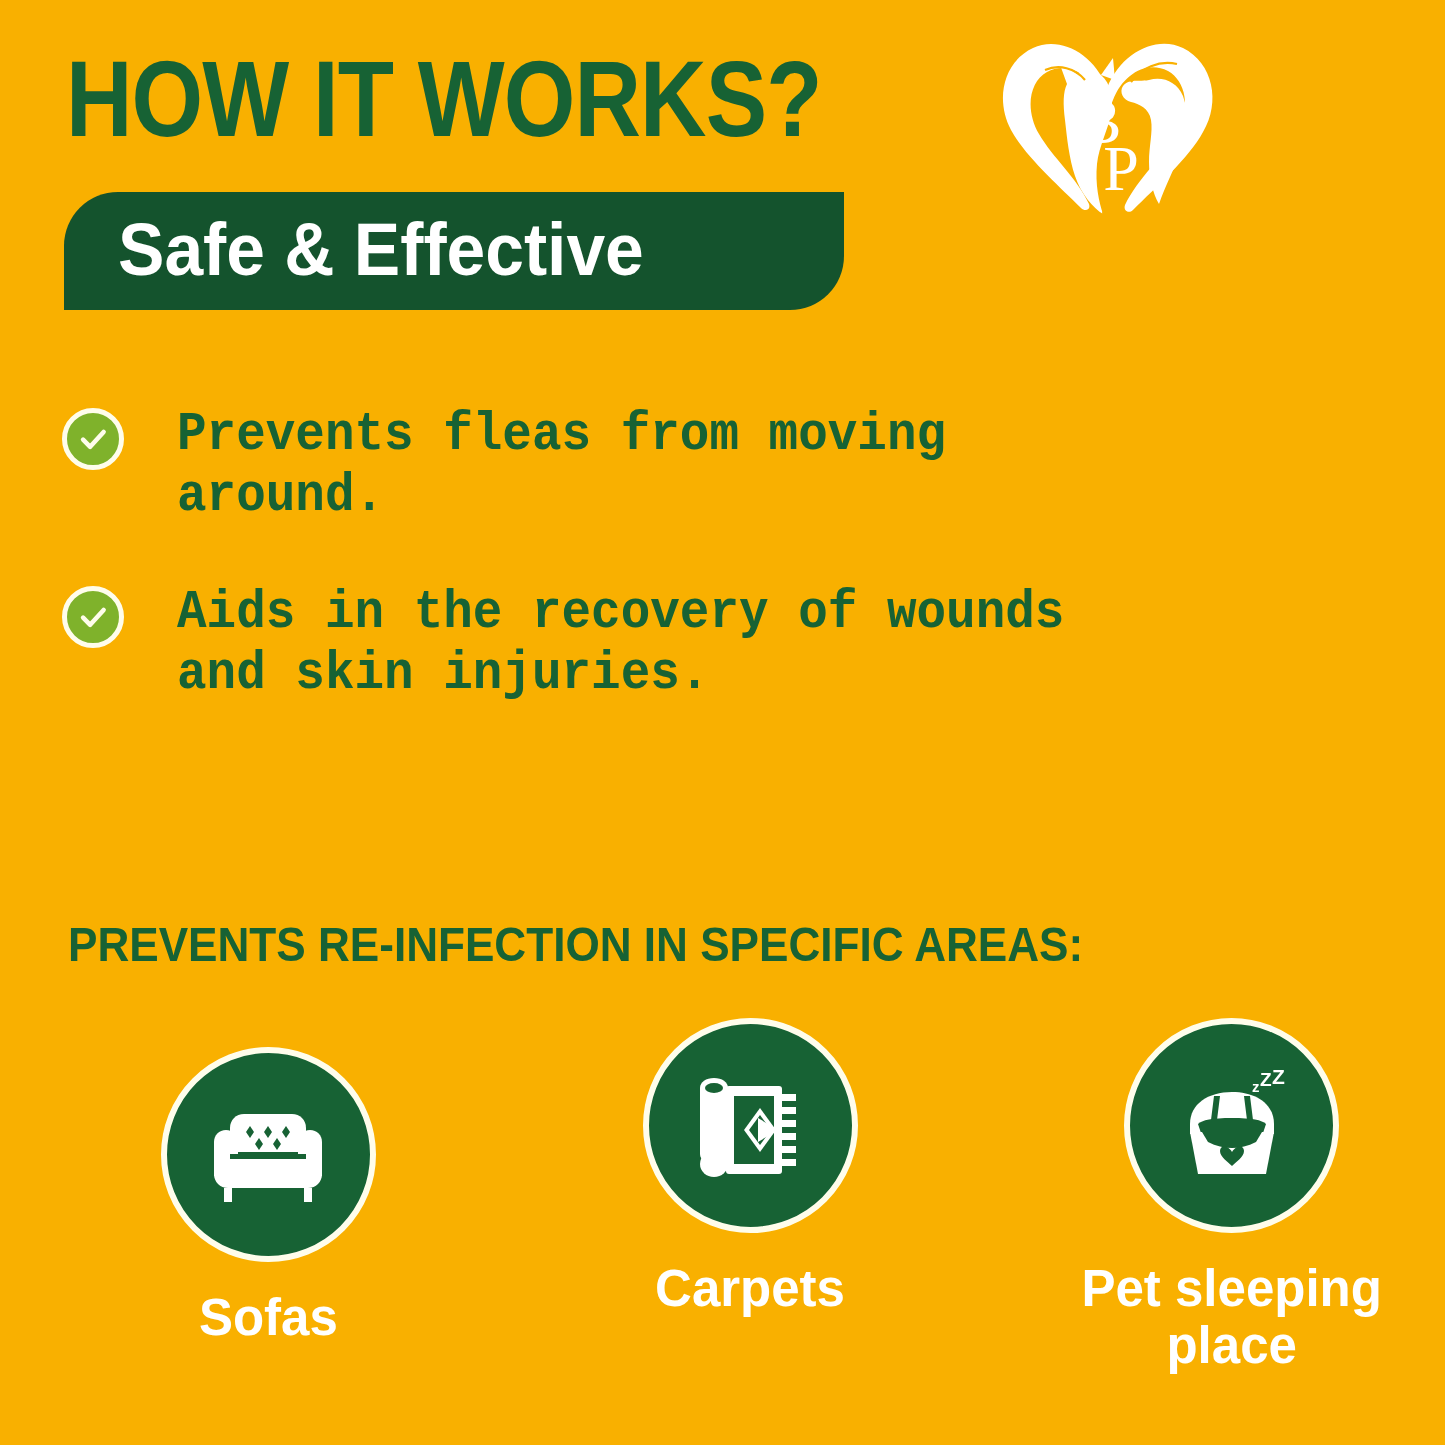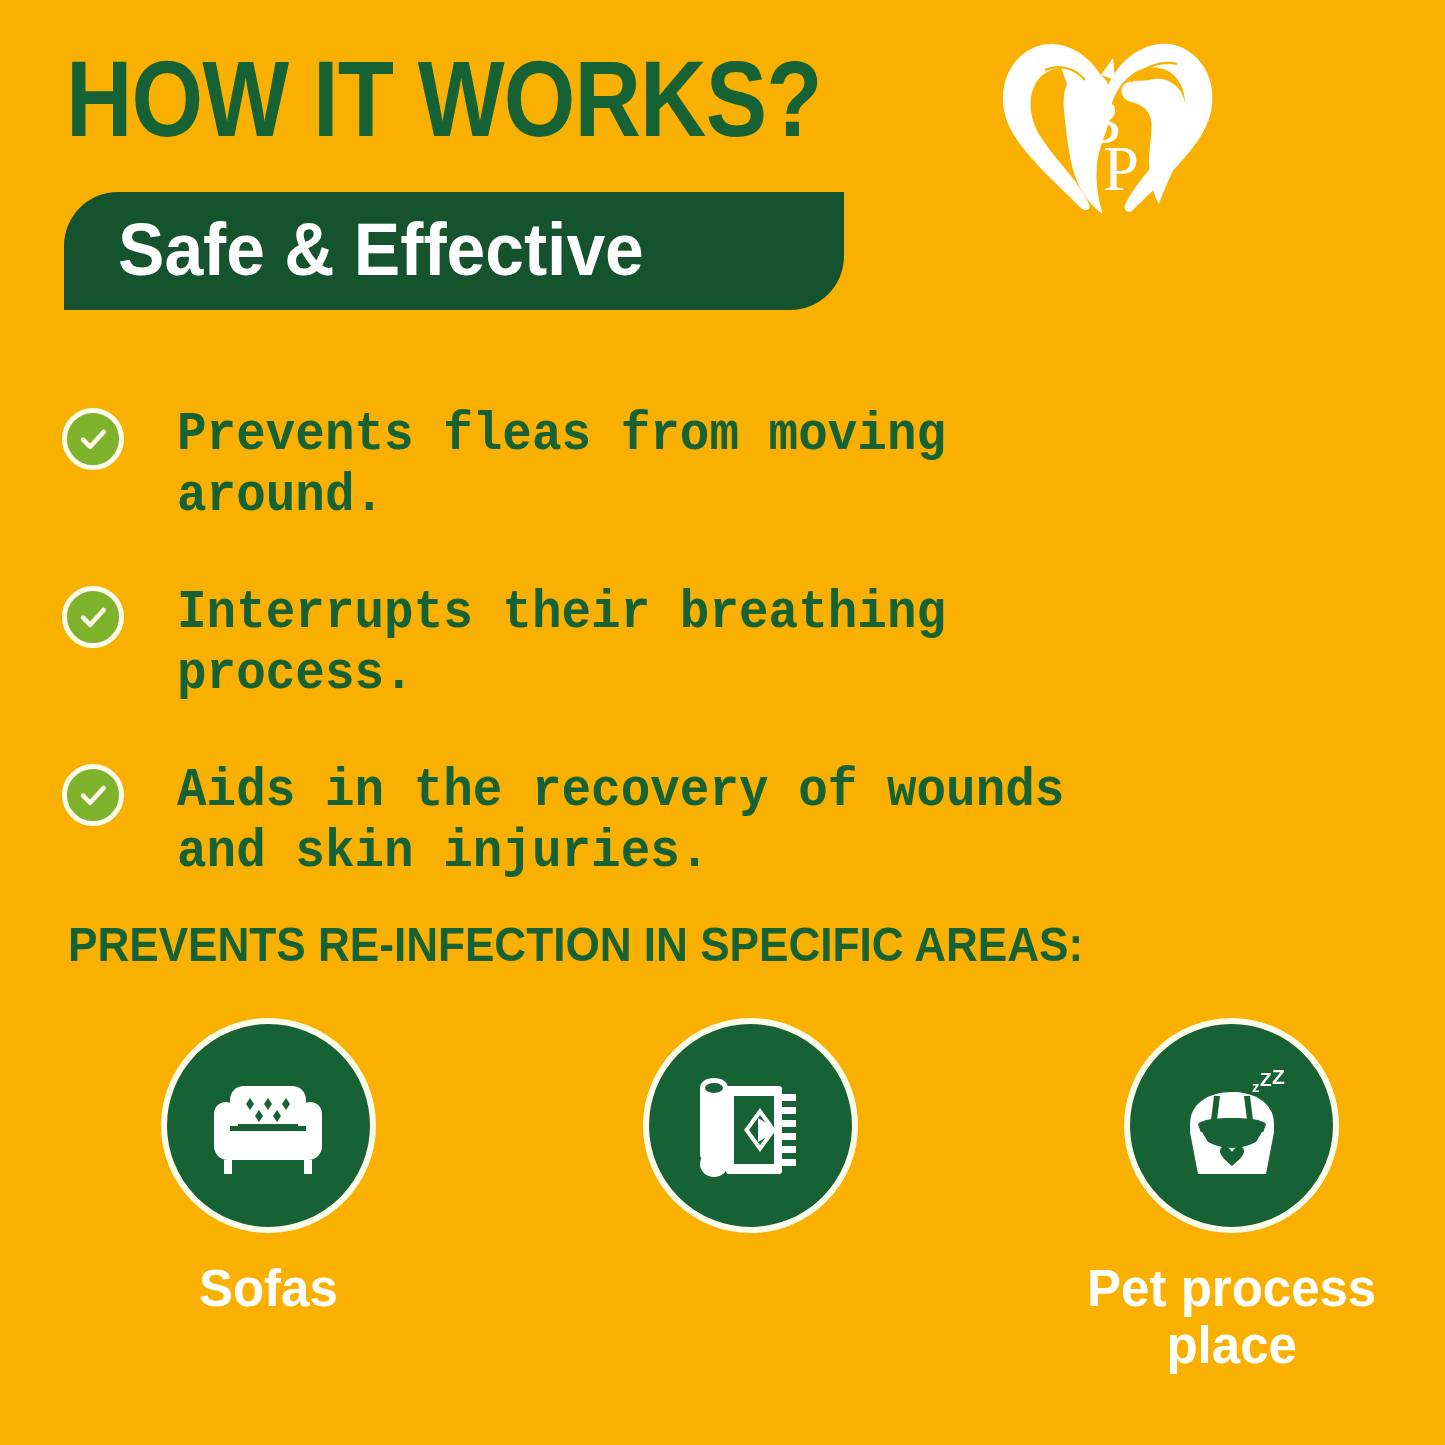--- a/index.html
+++ b/index.html
@@ -118,21 +118,21 @@
     width:1445px;
     display:flex;
   }
   .area-col {
     width:445px;
     margin-left:55px;
     display:flex;
     flex-direction:column;
     align-items:center;
   }
-  .area-col:first-child { margin-left:55px; }
+  .area-col:first-child { margin-left:55px;justify-content:center; }
 
   .area-circle {
     width:215px; height:215px;
     border-radius:50%;
     background:#176234;
     border:6px solid #FFFDEB;
     display:flex;
     align-items:center;
     justify-content:center;
   }
@@ -198,28 +198,20 @@
 
   <div class="bullet-row">
     <span class="check-circle">
       <svg viewBox="0 0 24 24" xmlns="http://www.w3.org/2000/svg">
         <path d="M5 12.5 L10 17.5 L19.5 7" fill="none" stroke="#FFFDEB" stroke-width="3.2" stroke-linecap="round" stroke-linejoin="round"></path>
       </svg>
     </span>
     <span class="bullet-text">Prevents fleas from moving around.</span>
   </div>
 
-  <div class="bullet-row">
-    <span class="check-circle">
-      <svg viewBox="0 0 24 24" xmlns="http://www.w3.org/2000/svg">
-        <path d="M5 12.5 L10 17.5 L19.5 7" fill="none" stroke="#FFFDEB" stroke-width="3.2" stroke-linecap="round" stroke-linejoin="round"></path>
-      </svg>
-    </span>
-    <span class="bullet-text">Interrupts their breathing process.</span>
-  </div>
 
   <div class="bullet-row">
     <span class="check-circle">
       <svg viewBox="0 0 24 24" xmlns="http://www.w3.org/2000/svg">
         <path d="M5 12.5 L10 17.5 L19.5 7" fill="none" stroke="#FFFDEB" stroke-width="3.2" stroke-linecap="round" stroke-linejoin="round"></path>
       </svg>
     </span>
     <span class="bullet-text">Aids in the recovery of wounds and skin injuries.</span>
   </div>
 
@@ -278,20 +270,21 @@
         <path fill="#FFFFFF" d="M72,56 L92,68 L72,80 Z"></path>
 
         <rect fill="#FFFFFF" x="96" y="32" width="14" height="7"></rect>
         <rect fill="#FFFFFF" x="96" y="45" width="14" height="7"></rect>
         <rect fill="#FFFFFF" x="96" y="58" width="14" height="7"></rect>
         <rect fill="#FFFFFF" x="96" y="71" width="14" height="7"></rect>
         <rect fill="#FFFFFF" x="96" y="84" width="14" height="7"></rect>
         <rect fill="#FFFFFF" x="96" y="97" width="14" height="7"></rect>
       </svg>
     </div>
+    <div class="area-label">Carpets</div>
   </div>
 
   <div class="area-col">
     <div class="area-circle">
       <svg viewBox="0 0 128 128" xmlns="http://www.w3.org/2000/svg">
 
         <text x="84" y="30" font-family="'Liberation Sans', sans-serif" font-size="15" font-weight="bold" fill="#FFFFFF">z</text>
         <text x="92" y="24" font-family="'Liberation Sans', sans-serif" font-size="19" font-weight="bold" fill="#FFFFFF">Z</text>
         <text x="104" y="22" font-family="'Liberation Sans', sans-serif" font-size="21" font-weight="bold" fill="#FFFFFF">Z</text>
 
@@ -307,16 +300,16 @@
         <path fill="#FFFFFF" d="M22,70 L106,70 L98,112 L30,112 Z"></path>
 
         <path fill="#176234" d="M34,70 L94,70 L88,80 C80,84 72,86 64,86
                  C56,86 48,84 40,80 Z"></path>
 
         <path fill="#176234" d="M64,104 C60,100 52,95 52,89 C52,85 56,83 59,85
                  C61,86 63,88 64,90 C65,88 67,86 69,85 C72,83 76,85 76,89
                  C76,95 68,100 64,104 Z"></path>
       </svg>
     </div>
-    <div class="area-label">Pet process place</div>
+    <div class="area-label">Pet sleeping place</div>
   </div>
 
 </div>
 
 </body></html>

